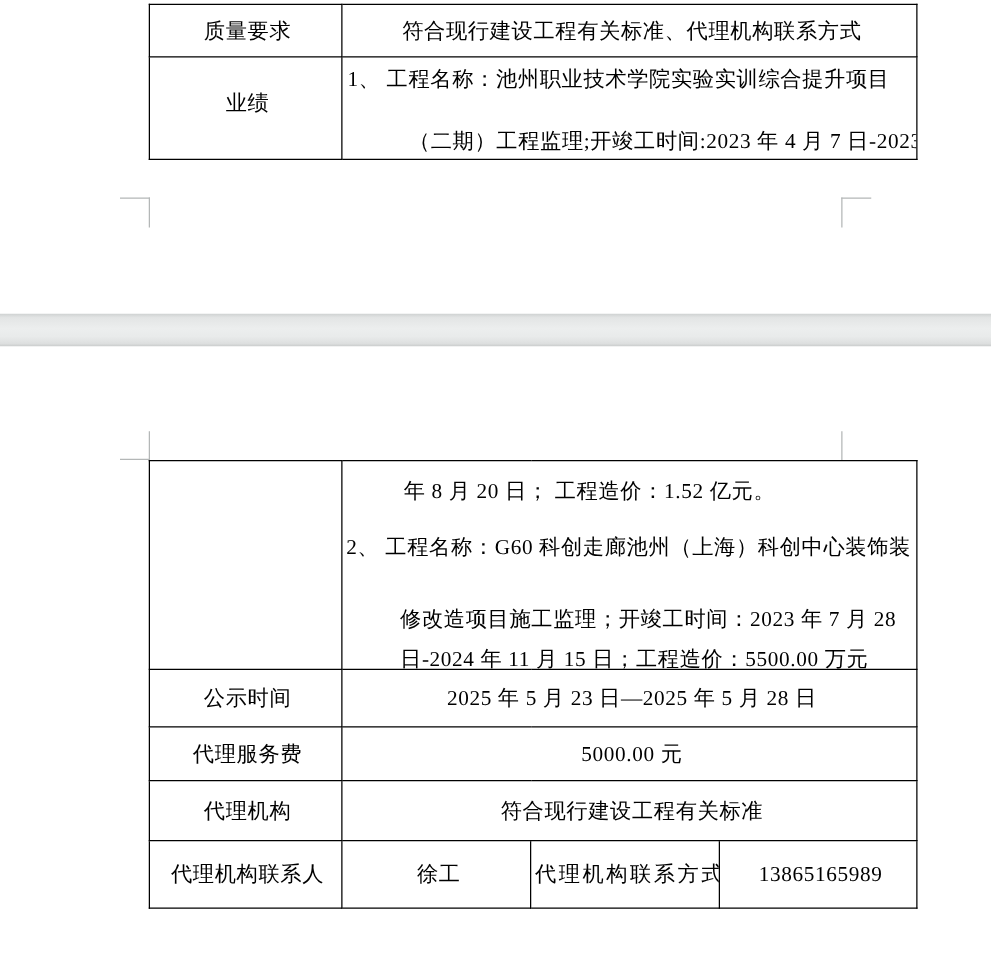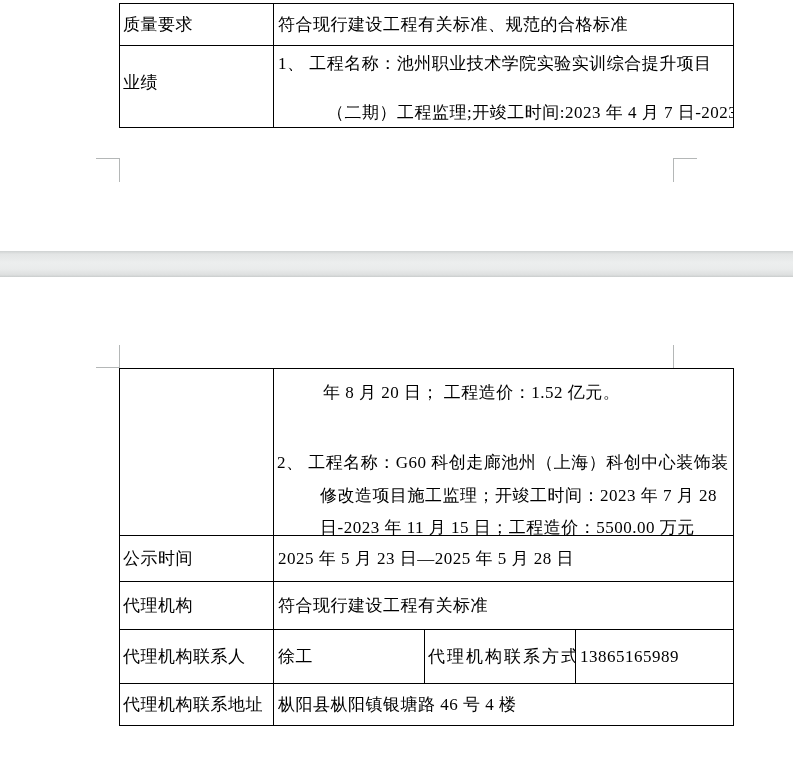--- a/index.html
+++ b/index.html
@@ -2,21 +2,21 @@
 <html><head>
 <meta charset="utf-8">
 <style>
   html,body{margin:0;padding:0;}
   body{
     width:793px;height:771px;background:#ffffff;
     font-family:"Liberation Serif","DejaVu Serif",serif;
     color:#000;font-size:17px;letter-spacing:0.5px;
     position:relative;overflow:hidden;
   }
-  .doc{position:absolute;left:0;top:0;width:793px;height:771px;background:#fff;}
+  .doc{position:absolute;left:0;top:0;width:793px;height:771px;background:#fff;text-align:center;}
 
   
   .page-gap{
     position:absolute;left:0;top:251px;width:793px;height:26px;
     background:linear-gradient(180deg,#cfd2d2 0%,#e3e5e5 12%,#eceeee 45%,#e9ebeb 70%,#dddfdf 92%,#c9cccc 100%);
   }
 
   
   .mark{position:absolute;background:#b4b7b7;}
   .m-p1l-h{left:96px; top:158px;width:24px;height:1px;}
@@ -35,41 +35,41 @@
   #table1{left:119px;top:3px;width:614px;}
   #table2{left:119px;top:368px;width:614px;}
 
   .clip{position:relative;overflow:hidden;}
   .clip1{height:80px;font-family:Liberation Serif, serif;}
   .clip2{height:166px;}
   .ln{position:absolute;left:0;height:19px;line-height:19px;white-space:nowrap;}
   .ln-p1-1{top:8px; padding-left:4px;}
   .ln-p1-2{top:57px;padding-left:53px;}
   .ln-p2-1{top:14px; padding-left:49px;}
-  .ln-p2-2{top:59px; padding-left:3px;margin-top:25px;}
+  .ln-p2-2{top:59px; padding-left:3px;}
   .ln-p2-3{top:104px;padding-left:46px;margin-top:13px;}
   .ln-p2-4{top:149px;padding-left:46px;}
 
   .lbl-perf{padding-bottom:9px;}
   .spread{letter-spacing:2px;}
 </style>
 </head>
 <body>
 
 <div class="doc">
 
   <table id="table1">
     <colgroup>
         <col style="width:154px">
         <col style="width:460px">
       </colgroup>
     <tbody>
         <tr style="height:42px">
       <td class="lbl">质量要求</td>
-      <td class="val">符合现行建设工程有关标准、规范的合格标准</td>
+      <td class="val">符合现行建设工程有关标准、代理机构联系方式</td>
     </tr>
     <tr style="height:82px">
       <td class="lbl lbl-perf">业绩</td>
       <td style="vertical-align:top">
         <div class="clip clip1">
           <div class="ln ln-p1-1">1、 工程名称：池州职业技术学院实验实训综合提升项目</div>
           <div class="ln ln-p1-2">（二期）工程监理;开竣工时间:2023 年 4 月 7 日-2023</div>
         </div>
       </td>
     </tr>
@@ -95,38 +95,38 @@
         <col style="width:158px">
     </colgroup>
     <tbody>
         <tr style="height:121px">
       <td class="lbl"></td>
       <td colspan="3" style="vertical-align:top">
         <div class="clip clip2">
           <div class="ln ln-p2-1">年 8 月 20 日； 工程造价：1.52 亿元。</div>
           <div class="ln ln-p2-2">2、 工程名称：G60 科创走廊池州（上海）科创中心装饰装</div>
           <div class="ln ln-p2-3">修改造项目施工监理；开竣工时间：2023 年 7 月 28</div>
-          <div class="ln ln-p2-4">日-2023 年 11 月 15 日；工程造价：5500.00 万元</div>
+          <div class="ln ln-p2-4">日-2024 年 11 月 15 日；工程造价：5500.00 万元</div>
         </div>
       </td>
     </tr>
     <tr style="height:46px">
       <td class="lbl">公示时间</td>
       <td class="val" colspan="3">2025 年 5 月 23 日—2025 年 5 月 28 日</td>
+    </tr>
+    <tr style="height:43px">
+      <td class="lbl">代理服务费</td>
+      <td class="val" colspan="3">5000.00 元</td>
     </tr>
     <tr style="height:48px">
       <td class="lbl">代理机构</td>
       <td class="val" colspan="3">符合现行建设工程有关标准</td>
     </tr>
     <tr style="height:54px">
       <td class="lbl">代理机构联系人</td>
       <td class="val">徐工</td>
       <td class="lbl spread">代理机构联系方式</td>
       <td class="val">13865165989</td>
     </tr>
-    <tr style="height:42px">
-      <td class="lbl">代理机构联系地址</td>
-      <td class="val" colspan="3">枞阳县枞阳镇银塘路 46 号 4 楼</td>
-    </tr>
   </tbody>
     </table>
 
 </div>
 
 </body></html>

